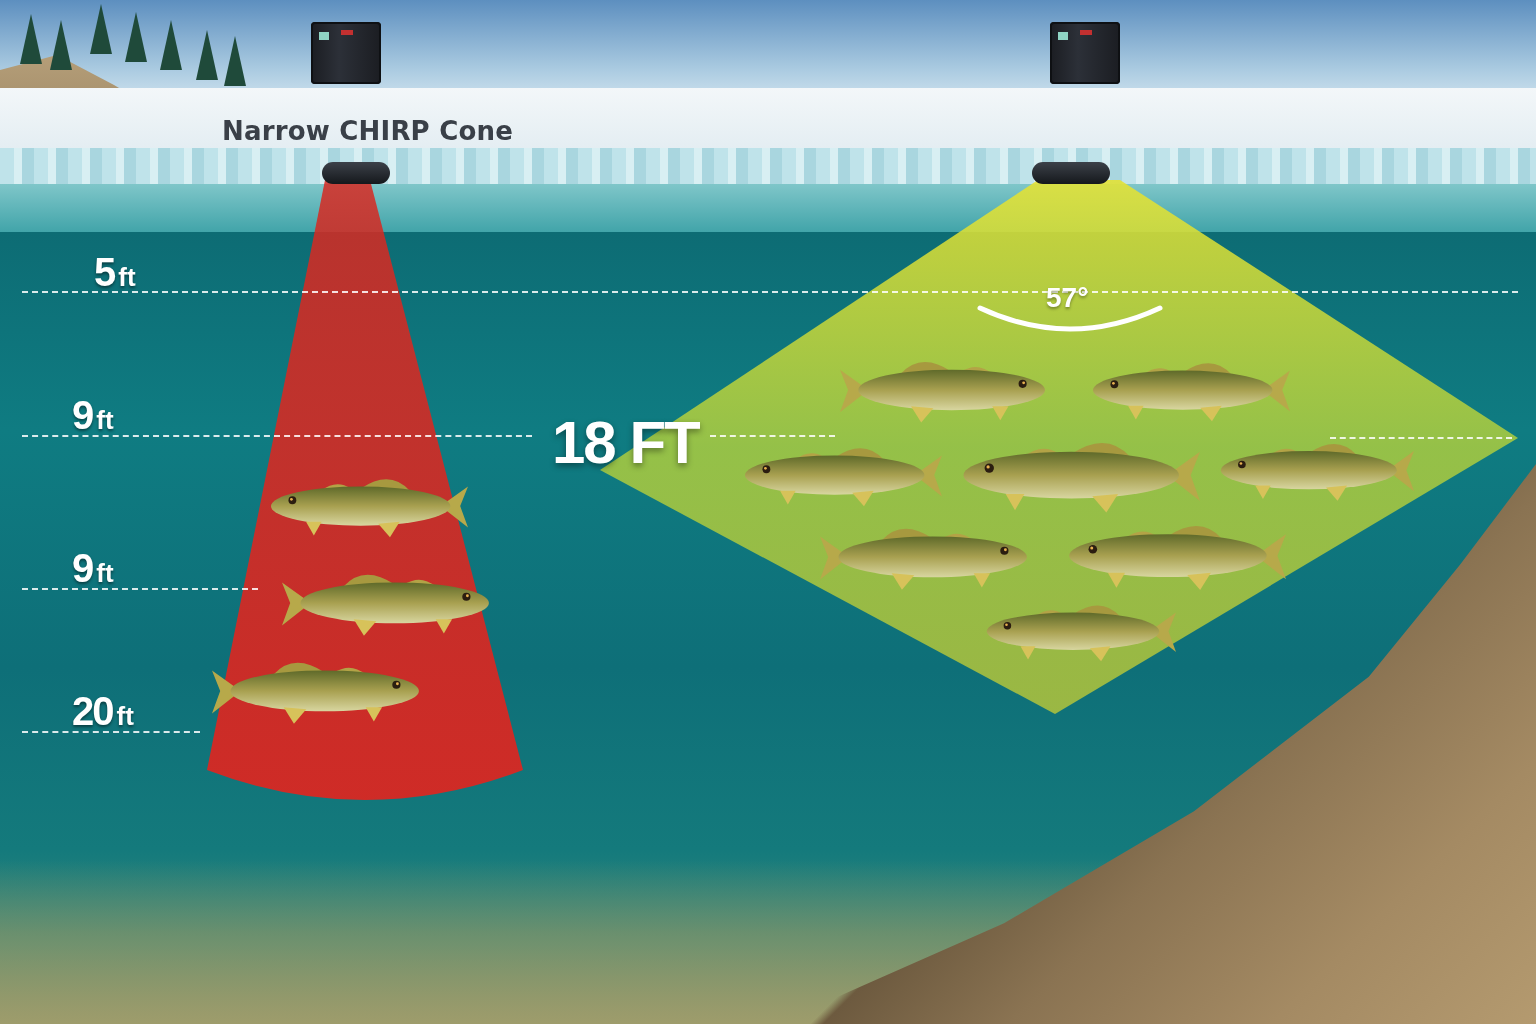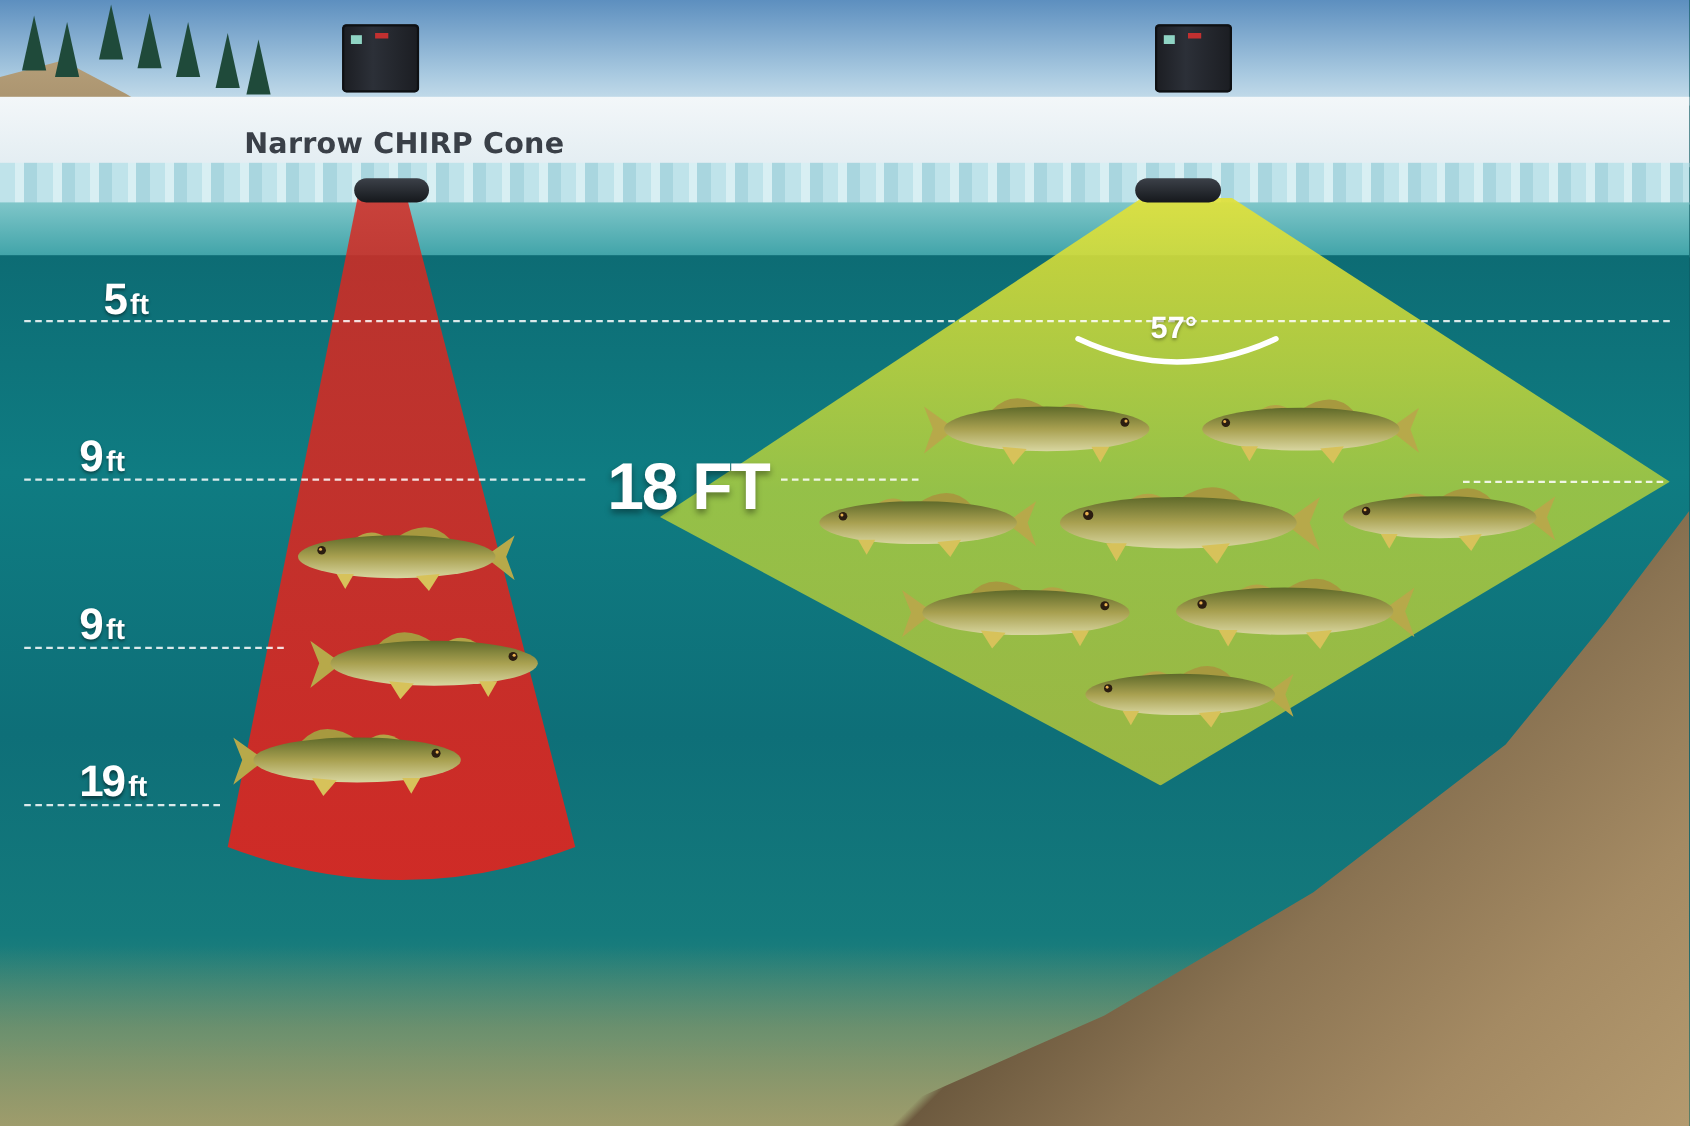--- a/index.html
+++ b/index.html
@@ -87,21 +87,21 @@
   <div class="dash" style="left:22px;top:291px;width:1496px;"></div>
   <div class="dash" style="left:22px;top:435px;width:510px;"></div>
   <div class="dash" style="left:710px;top:435px;width:125px;"></div>
   <div class="dash" style="left:1330px;top:437px;width:182px;"></div>
   <div class="dash" style="left:22px;top:588px;width:236px;"></div>
   <div class="dash" style="left:22px;top:731px;width:178px;"></div>
 
   <div class="depth" style="left:94px;top:250px;"><span class="num">5</span><span class="unit">ft</span></div>
   <div class="depth" style="left:72px;top:393px;"><span class="num">9</span><span class="unit">ft</span></div>
   <div class="depth" style="left:72px;top:546px;"><span class="num">9</span><span class="unit">ft</span></div>
-  <div class="depth" style="left:72px;top:689px;"><span class="num">19</span><span class="unit">ft</span></div>
+  <div class="depth" style="left:72px;top:689px;"><span class="num">20</span><span class="unit">ft</span></div>
 
   <div class="big18">18 FT</div>
   <div class="angle">57°</div>
 
   <svg width="0" height="0" style="position:absolute">
     <defs>
       <linearGradient id="fb" x1="0" y1="0" x2="0" y2="1">
         <stop offset="0" stop-color="#5f6a2a"></stop>
         <stop offset=".5" stop-color="#a8a050"></stop>
         <stop offset="1" stop-color="#d8d6a0"></stop>

